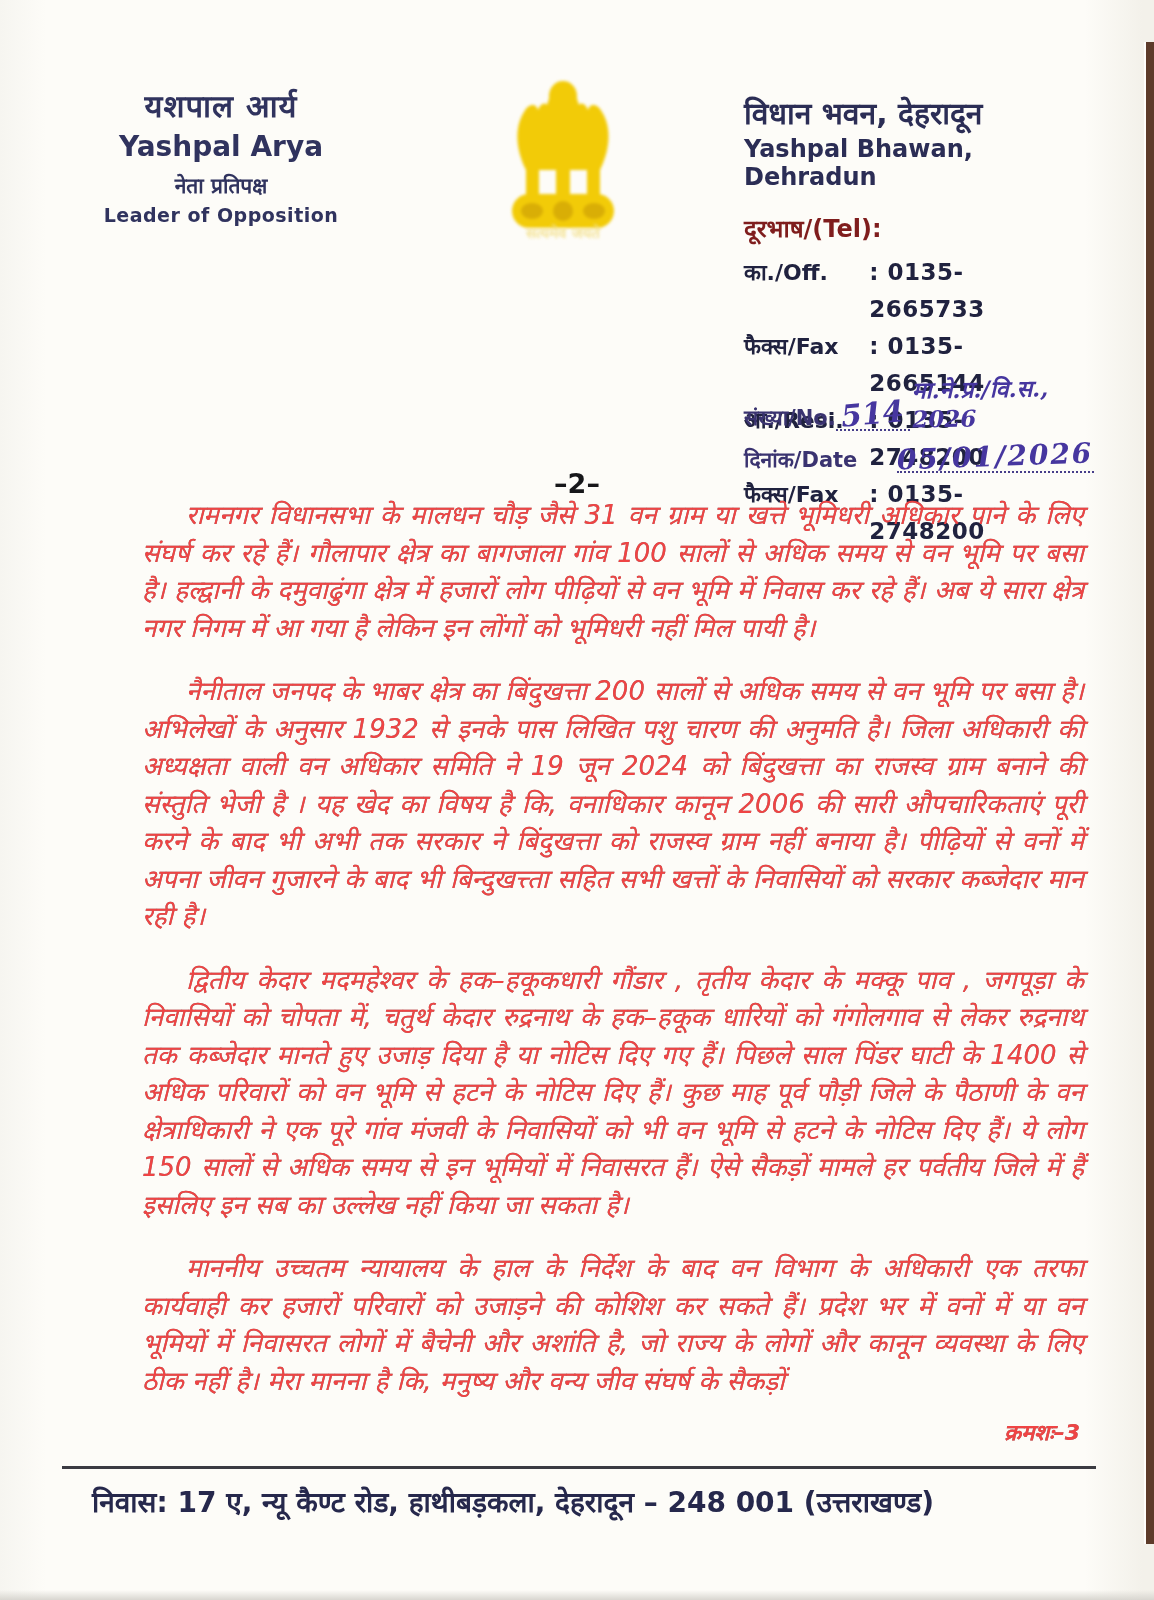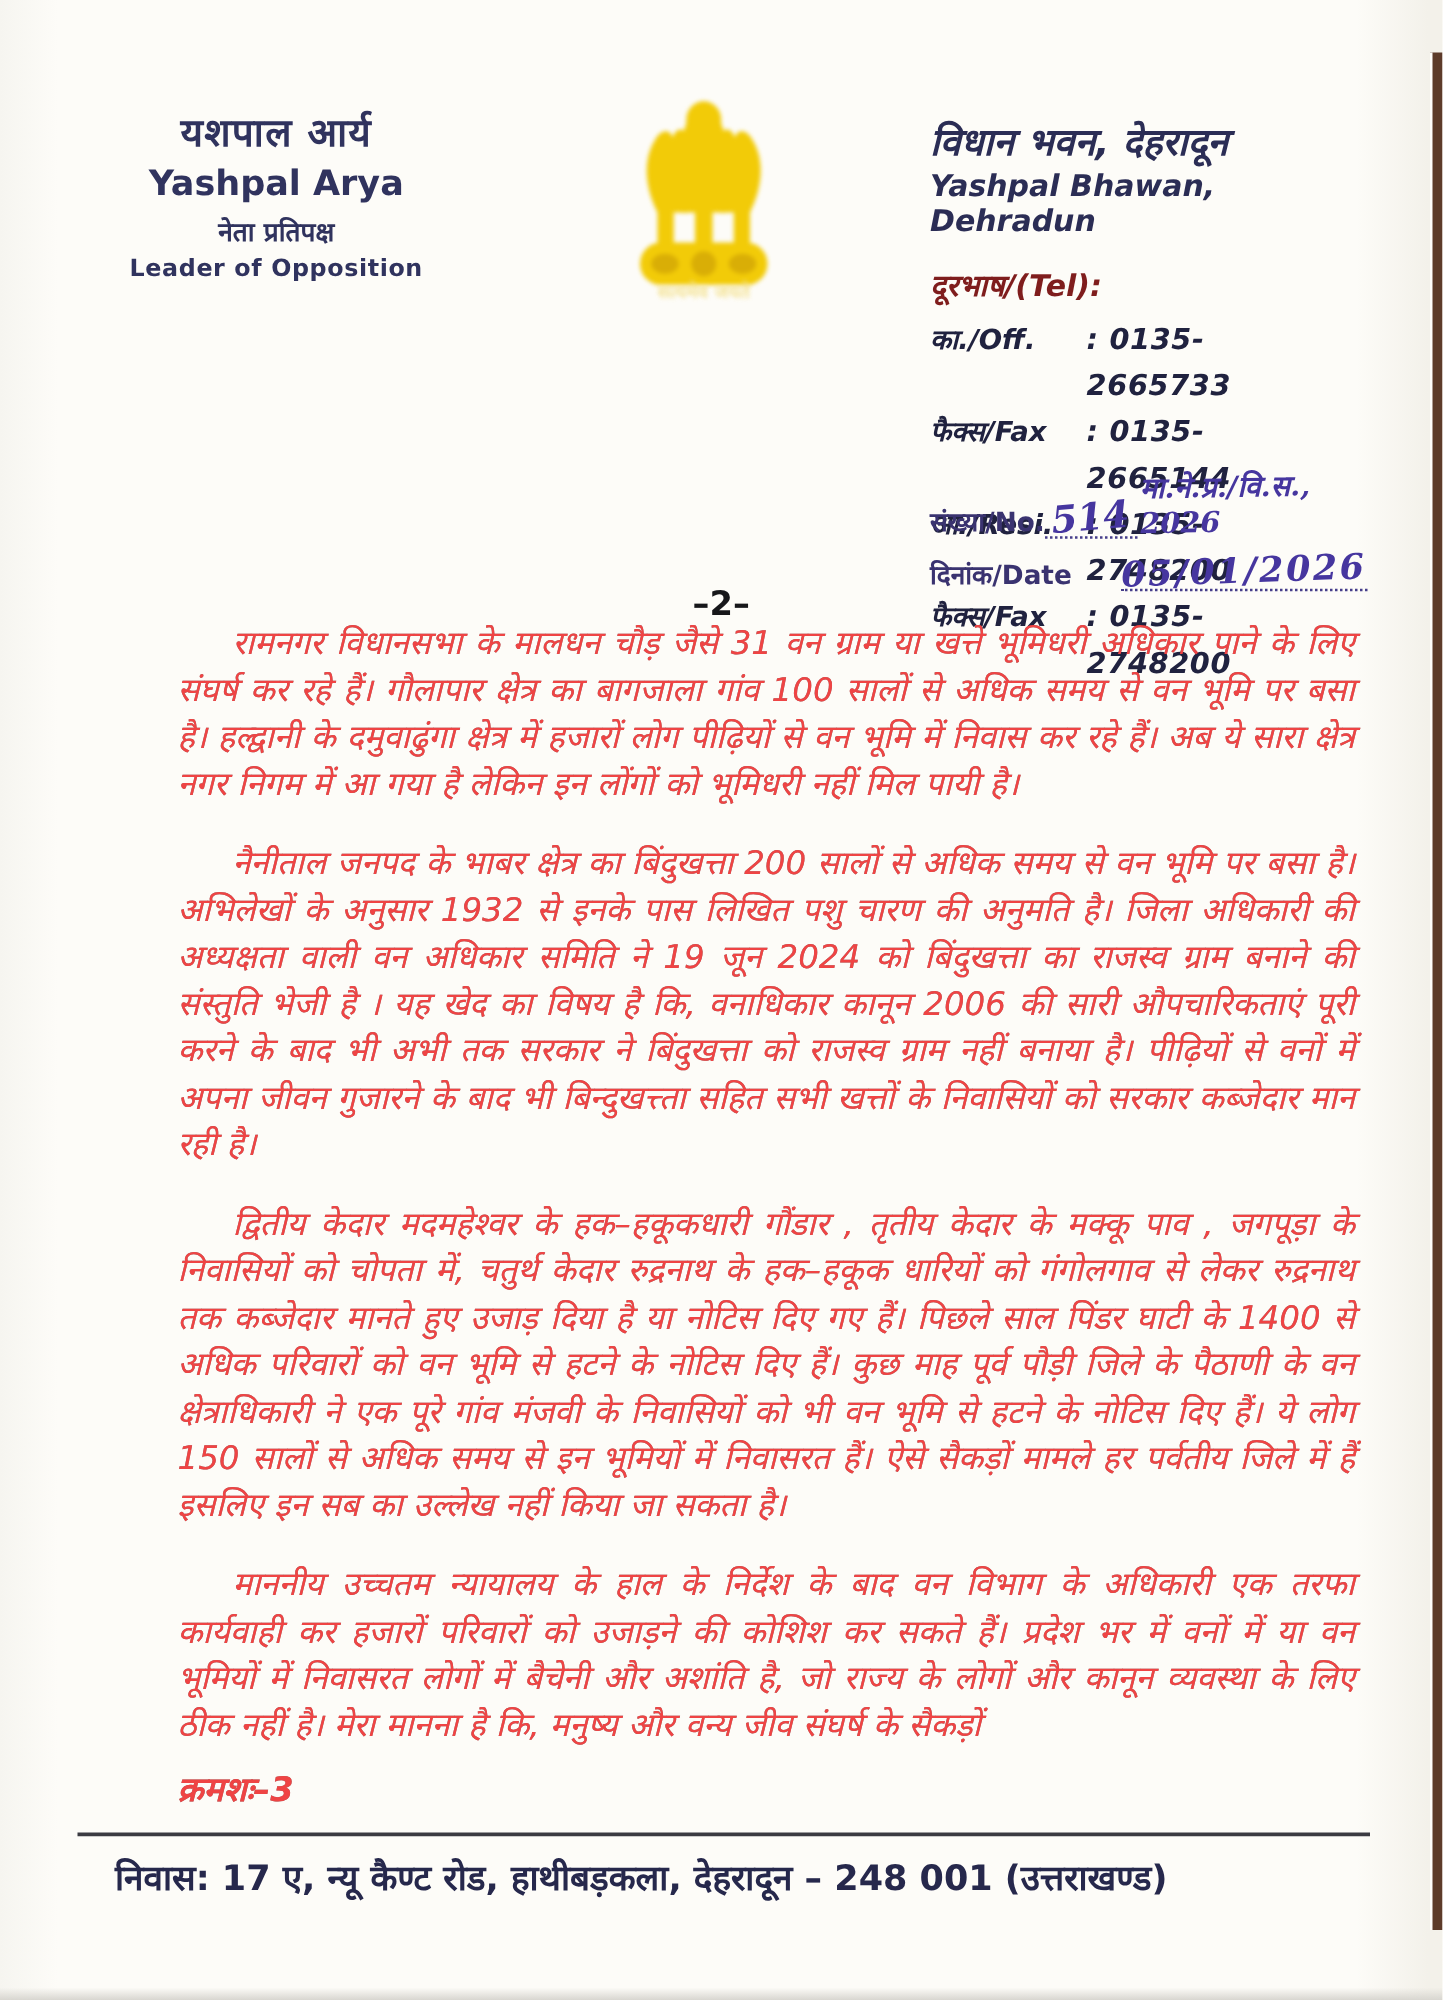--- a/index.html
+++ b/index.html
@@ -36,21 +36,21 @@
   .hdr-left .title-hi { font-size:21px; font-weight:bold; margin-top:8px; }
   .hdr-left .title-en { font-size:19px; font-weight:bold; margin-top:5px; letter-spacing:0.5px; }
 
   .emblem-wrap { position:absolute; left:498px; top:70px; width:130px; height:190px; }
   .emblem-wrap svg { filter:blur(1.6px); }
   .emblem-motto {
     position:absolute; left:0; top:152px; width:130px; text-align:center;
     color:#f3e08a; font-size:15px; font-weight:bold; filter:blur(1.5px); opacity:.85;
   }
 
-  .hdr-right { position:absolute; left:744px; top:92px; width:320px; color:#2b2d55;font-style:italic; }
+  .hdr-right { position:absolute; left:744px; top:92px; width:320px; color:#2b2d55; }
   .hdr-right .office-hi { font-size:30px; font-weight:bold; }
   .hdr-right .office-en { font-size:24px; font-weight:bold; margin-top:2px; }
   .hdr-right .tel-label { font-size:24px; font-weight:bold; margin-top:20px; color:#7f1d1d; }
   .phone-table { margin-top:10px; font-weight:bold; color:#20223f; }
   .phone-row { display:flex; font-size:22px; line-height:37px; }
   .phone-row .p-label { width:135px; }
   .phone-row .p-value { font-size:23px; letter-spacing:0.5px; }
 
   .ref-block { position:absolute; left:744px; top:372px; width:350px; }
   .ref-row { display:flex; align-items:flex-end; font-size:21px; font-weight:bold; color:#3a3370; }
@@ -65,21 +65,21 @@
   
   .page-no { position:absolute; left:0; top:468px; width:1154px; text-align:center;
              font-size:27px; font-weight:bold; color:#17171a; }
   .letter-body {
     position:absolute; left:142px; top:497px; width:942px;
     font-size:26px; line-height:37.5px; text-align:justify; color:#ef4444;
     text-shadow:0 0 0.5px rgba(20,20,25,0.55);
     font-style:italic;
   }
   .letter-body p { margin-bottom:26px; text-indent:44px; }
-  .continuation { font-weight:bold; font-size:27px; margin-top:-12px; padding-right:4px; }
+  .continuation { text-align:right; font-weight:bold; font-size:22px; margin-top:-12px; padding-right:4px; }
 
   
   .footer-rule { position:absolute; left:62px; top:1466px; width:1034px; height:3px; background:#3b3b42; }
   .footer { position:absolute; left:92px; top:1482px; width:1010px; color:#26284c; }
   .footer .addr-hi { font-size:28px; font-weight:bold; }
   .footer .addr-en { font-size:25px; font-weight:bold; margin-top:12px; letter-spacing:0.2px; }
 </style>
 </head>
 <body>
 

